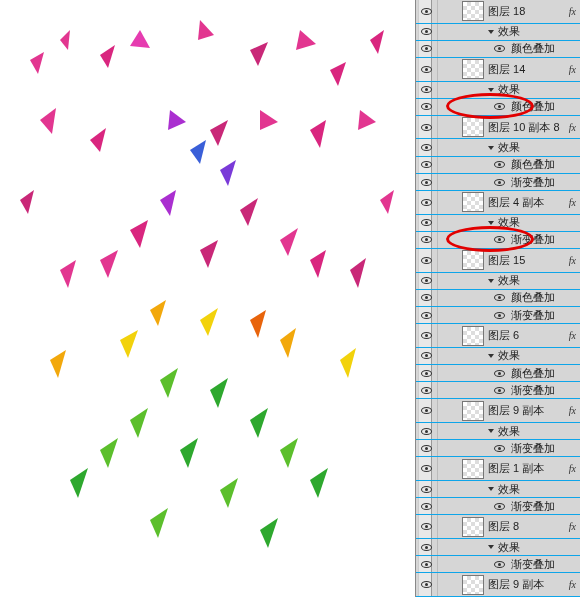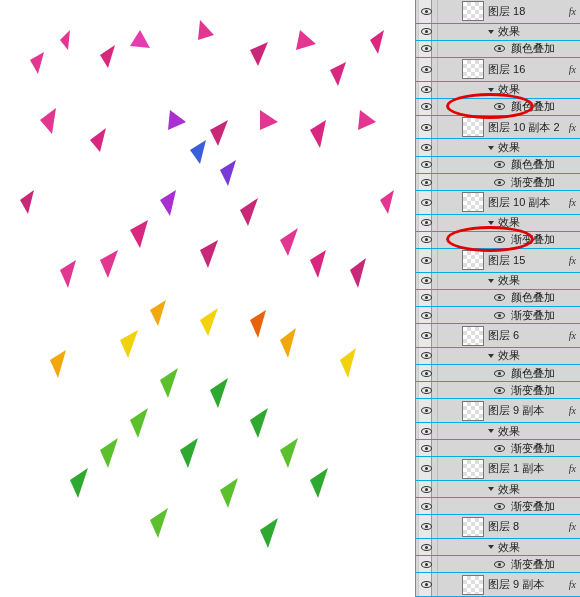--- a/index.html
+++ b/index.html
@@ -217,21 +217,21 @@
       <span class="indent" style="width: 56px;"></span>
       <div class="sub-eye"></div>
       <span class="label">颜色叠加</span>
     </div>
     <div class="layer-row">
       <div class="vis-col">
         <div class="eye"></div>
       </div>
       <span class="indent" style="width: 20px;"></span>
       <div class="thumb"></div>
-      <span class="label">图层 16</span>
+      <span class="label">图层 14</span>
       <span class="fx">fx</span>
     </div>
     <div class="layer-row sub">
       <div class="vis-col">
         <div class="eye"></div>
       </div>
       <span class="indent" style="width: 44px;"></span>
       <div class="twisty"></div>
       <span class="label">效果</span>
     </div>
@@ -243,21 +243,21 @@
       <div class="sub-eye"></div>
       <span class="label">颜色叠加</span>
       <div class="circle-mark" style="left: 30px; top: -6px; width: 88px; height: 26px;"></div>
     </div>
     <div class="layer-row">
       <div class="vis-col">
         <div class="eye"></div>
       </div>
       <span class="indent" style="width: 20px;"></span>
       <div class="thumb"></div>
-      <span class="label">图层 10 副本 2</span>
+      <span class="label">图层 10 副本 8</span>
       <span class="fx">fx</span>
     </div>
     <div class="layer-row sub">
       <div class="vis-col">
         <div class="eye"></div>
       </div>
       <span class="indent" style="width: 44px;"></span>
       <div class="twisty"></div>
       <span class="label">效果</span>
     </div>
@@ -276,21 +276,21 @@
       <span class="indent" style="width: 56px;"></span>
       <div class="sub-eye"></div>
       <span class="label">渐变叠加</span>
     </div>
     <div class="layer-row">
       <div class="vis-col">
         <div class="eye"></div>
       </div>
       <span class="indent" style="width: 20px;"></span>
       <div class="thumb"></div>
-      <span class="label">图层 10 副本</span>
+      <span class="label">图层 4 副本</span>
       <span class="fx">fx</span>
     </div>
     <div class="layer-row sub">
       <div class="vis-col">
         <div class="eye"></div>
       </div>
       <span class="indent" style="width: 44px;"></span>
       <div class="twisty"></div>
       <span class="label">效果</span>
     </div>

